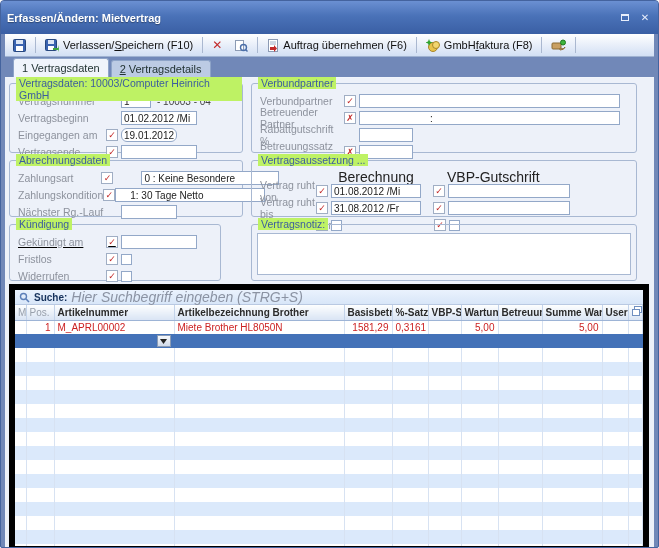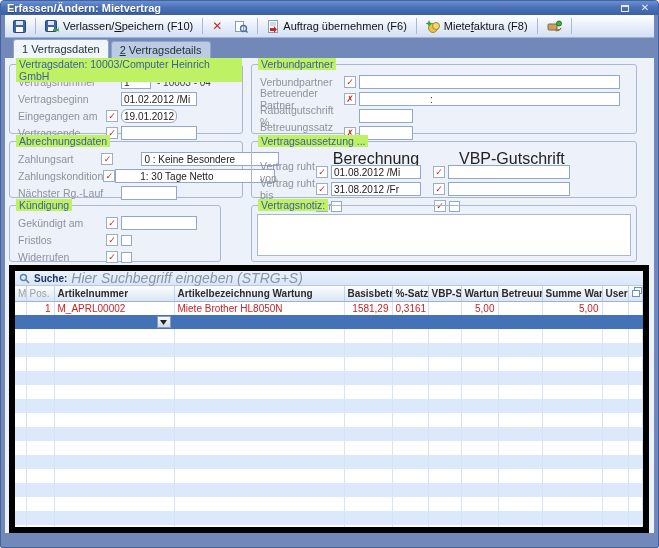--- a/index.html
+++ b/index.html
@@ -4,21 +4,21 @@
 <style>
   * { margin:0; padding:0; box-sizing:border-box; }
   html,body { background:#fff; }
   body { font-family:"Liberation Sans","DejaVu Sans",sans-serif; font-size:11px; }
 
   .window { position:relative; width:659px; height:548px; background:#7188b8;
             border:1px solid #44639e; border-radius:4px 4px 2px 2px; overflow:hidden;
             padding:0 4px 13px 4px; }
 
   
-  .titlebar { height:14px; margin:0 -4px; display:flex; align-items:center;
+  .titlebar { height:33px; margin:0 -4px; display:flex; align-items:center;
               background:linear-gradient(180deg,#6b90d2 0%,#4a72b8 45%,#3a5fa4 100%);
               color:#fff; padding:0 6px; }
   .titlebar .title { font-weight:bold; font-size:11px; text-shadow:0 1px 1px rgba(0,0,0,.35); }
   .tb-btns { margin-left:auto; display:flex; gap:6px; align-items:center; }
   .tb-btn { width:14px; height:12px; display:flex; align-items:center; justify-content:center;
             color:#e8eefb; cursor:default; }
   .restore-glyph { width:8px; height:7px; border:1px solid #e8eefb; border-top:2px solid #e8eefb; display:block; }
   .close-glyph { font-size:10px; font-weight:bold; line-height:10px; }
 
   
@@ -54,21 +54,21 @@
   .lw88 .flabel { width:88px; } .lw84 .flabel { width:84px; } .lw56 .flabel { width:56px; }
   .islot { width:15px; display:flex; align-items:center; }
   .note { width:12px; height:12px; background:#fff; border:1px solid #a0aec4;
           color:#c22a2a; font-size:9px; line-height:10px; text-align:center; font-weight:bold; }
   .inp { height:14px; border:1px solid #93a8c8; background:#fff; font-family:inherit;
          font-size:10px; padding:0 2px; color:#222; }
   .cbx { width:11px; height:11px; background:#fff; border:1px solid #93a8c8; display:inline-block; }
   .sfx { margin-left:6px; color:#444; font-size:10px; }
   .colon-pad { padding-left:70px; }
 
-  .aus-head { display:flex; height:13px; margin:8px 0 0 0; color:#222; font-size:16px;gap:12px; }
+  .aus-head { display:flex; height:13px; margin:8px 0 0 0; color:#222; font-size:14px; }
   .aus-h1 { margin-left:79px; width:90px; text-align:center; }
   .aus-h2 { margin-left:26px; }
   .aus-row { display:flex; align-items:center; height:16px; margin:1px 0 1px 8px; }
   .aus-sp { width:12px; }
 
   .notiz-area { position:absolute; left:5px; right:5px; top:8px; bottom:5px;
                 border:1px solid #a8b8d2; background:#fff; resize:none;
                 font-family:inherit; font-size:10px; }
 
   
@@ -159,21 +159,21 @@
           </svg></span>
       <span><span>Auftrag übernehmen (F6)</span><span class="hot"></span><span></span></span>
     </button>
     <span class="sep"></span>
     <button class="tbtn">
       <span class="icn"><svg width="14" height="13">
             <circle cx="7" cy="8" r="4.5" fill="#e8c34a" stroke="#a8862a"></circle>
             <circle cx="10" cy="6" r="3.5" fill="#f2d66e" stroke="#a8862a"></circle>
             <polygon points="3,0 4,2.5 6.5,3.5 4,4.5 3,7 2,4.5 -0.5,3.5 2,2.5" fill="#2fa32f"></polygon>
           </svg></span>
-      <span><span>Miete</span><span class="hot">f</span><span>aktura (F8)</span></span>
+      <span><span>GmbH</span><span class="hot">f</span><span>aktura (F8)</span></span>
     </button>
     <span class="sep"></span>
     <button class="tbtn">
       <span class="icn"><svg width="15" height="12">
             <rect x="1" y="4" width="9" height="6" rx="1" fill="#c9a063" stroke="#8a6a34"></rect>
             <path d="M9 9 q4 2 5 -1 q-1 3 -5 3 Z" fill="#e8c9a0" stroke="#8a6a34"></path>
             <circle cx="12" cy="3.5" r="2.5" fill="#3db53d" stroke="#1f7a1f"></circle>
           </svg></span>
 
     </button>
@@ -260,21 +260,21 @@
         <span class="islot">
             <span class="note">✓</span>
           </span>
         <input class="inp" style="flex: 1 1 0%; margin-right: 4px;" value="0 : Keine Besondere">
       </div>
       <div class="frow">
         <span class="flabel">Zahlungskondition</span>
         <span class="islot">
             <span class="note">✓</span>
           </span>
-        <input class="inp" style="flex: 1 1 0%; margin-right: 19px; padding-left: 24px;" value="1: 30 Tage Netto">
+        <input class="inp" style="flex: 1 1 0%; margin-right: 19px; padding-left: 14px;" value="1: 30 Tage Netto">
       </div>
       <div class="frow">
         <span class="flabel">Nächster Rg.-Lauf</span>
         <span class="islot"></span>
         <input class="inp" style="width: 56px;">
       </div>
     </div>
 
     <div class="group lw56" style="left:246px; top:82px; width:386px; height:57px;">
       <span class="gtitle">Vertragsaussetzung ...</span>
@@ -315,21 +315,21 @@
         <span style="width:92px;"></span>
         <span class="islot">
             <span class="note">✓</span>
           </span>
         <span class="cbx"></span>
       </div>
     </div>
 
     <div class="group lw88" style="left:4px; top:146px; width:212px; height:57px;">
       <span class="gtitle">Kündigung</span>
-      <div class="frow" style="margin-top:9px;">
+      <div class="frow" style="margin-top:9px;text-decoration:underline;">
         <span class="flabel">Gekündigt am</span>
         <span class="islot">
             <span class="note">✓</span>
           </span>
         <input class="inp" style="width: 76px;">
       </div>
       <div class="frow">
         <span class="flabel">Fristlos</span>
         <span class="islot">
             <span class="note">✓</span>
@@ -373,21 +373,21 @@
             <col style="width:44px">
               <col style="width:60px">
               <col style="width:26px">
               <col style="width:14px">
           </colgroup>
           <thead>
             <tr>
               <th class="dim">M</th>
               <th class="dim">Pos.</th>
               <th>Artikelnummer</th>
-              <th>Artikelbezeichnung Wartung</th>
+              <th>Artikelbezeichnung Brother</th>
               <th>Basisbetrag €</th>
               <th>%-Satz</th>
               <th>VBP-Satz</th>
               <th>Wartung €</th>
               <th>Betreuung €</th>
               <th>Summe Wartung €</th>
               <th>User</th>
               <th><span class="icn"><svg width="10" height="10">
                       <rect x="2.5" y="0.5" width="7" height="6" fill="#fff" stroke="#6f8fc0"></rect>
                       <rect x="0.5" y="3.5" width="7" height="6" fill="#fff" stroke="#6f8fc0"></rect>

